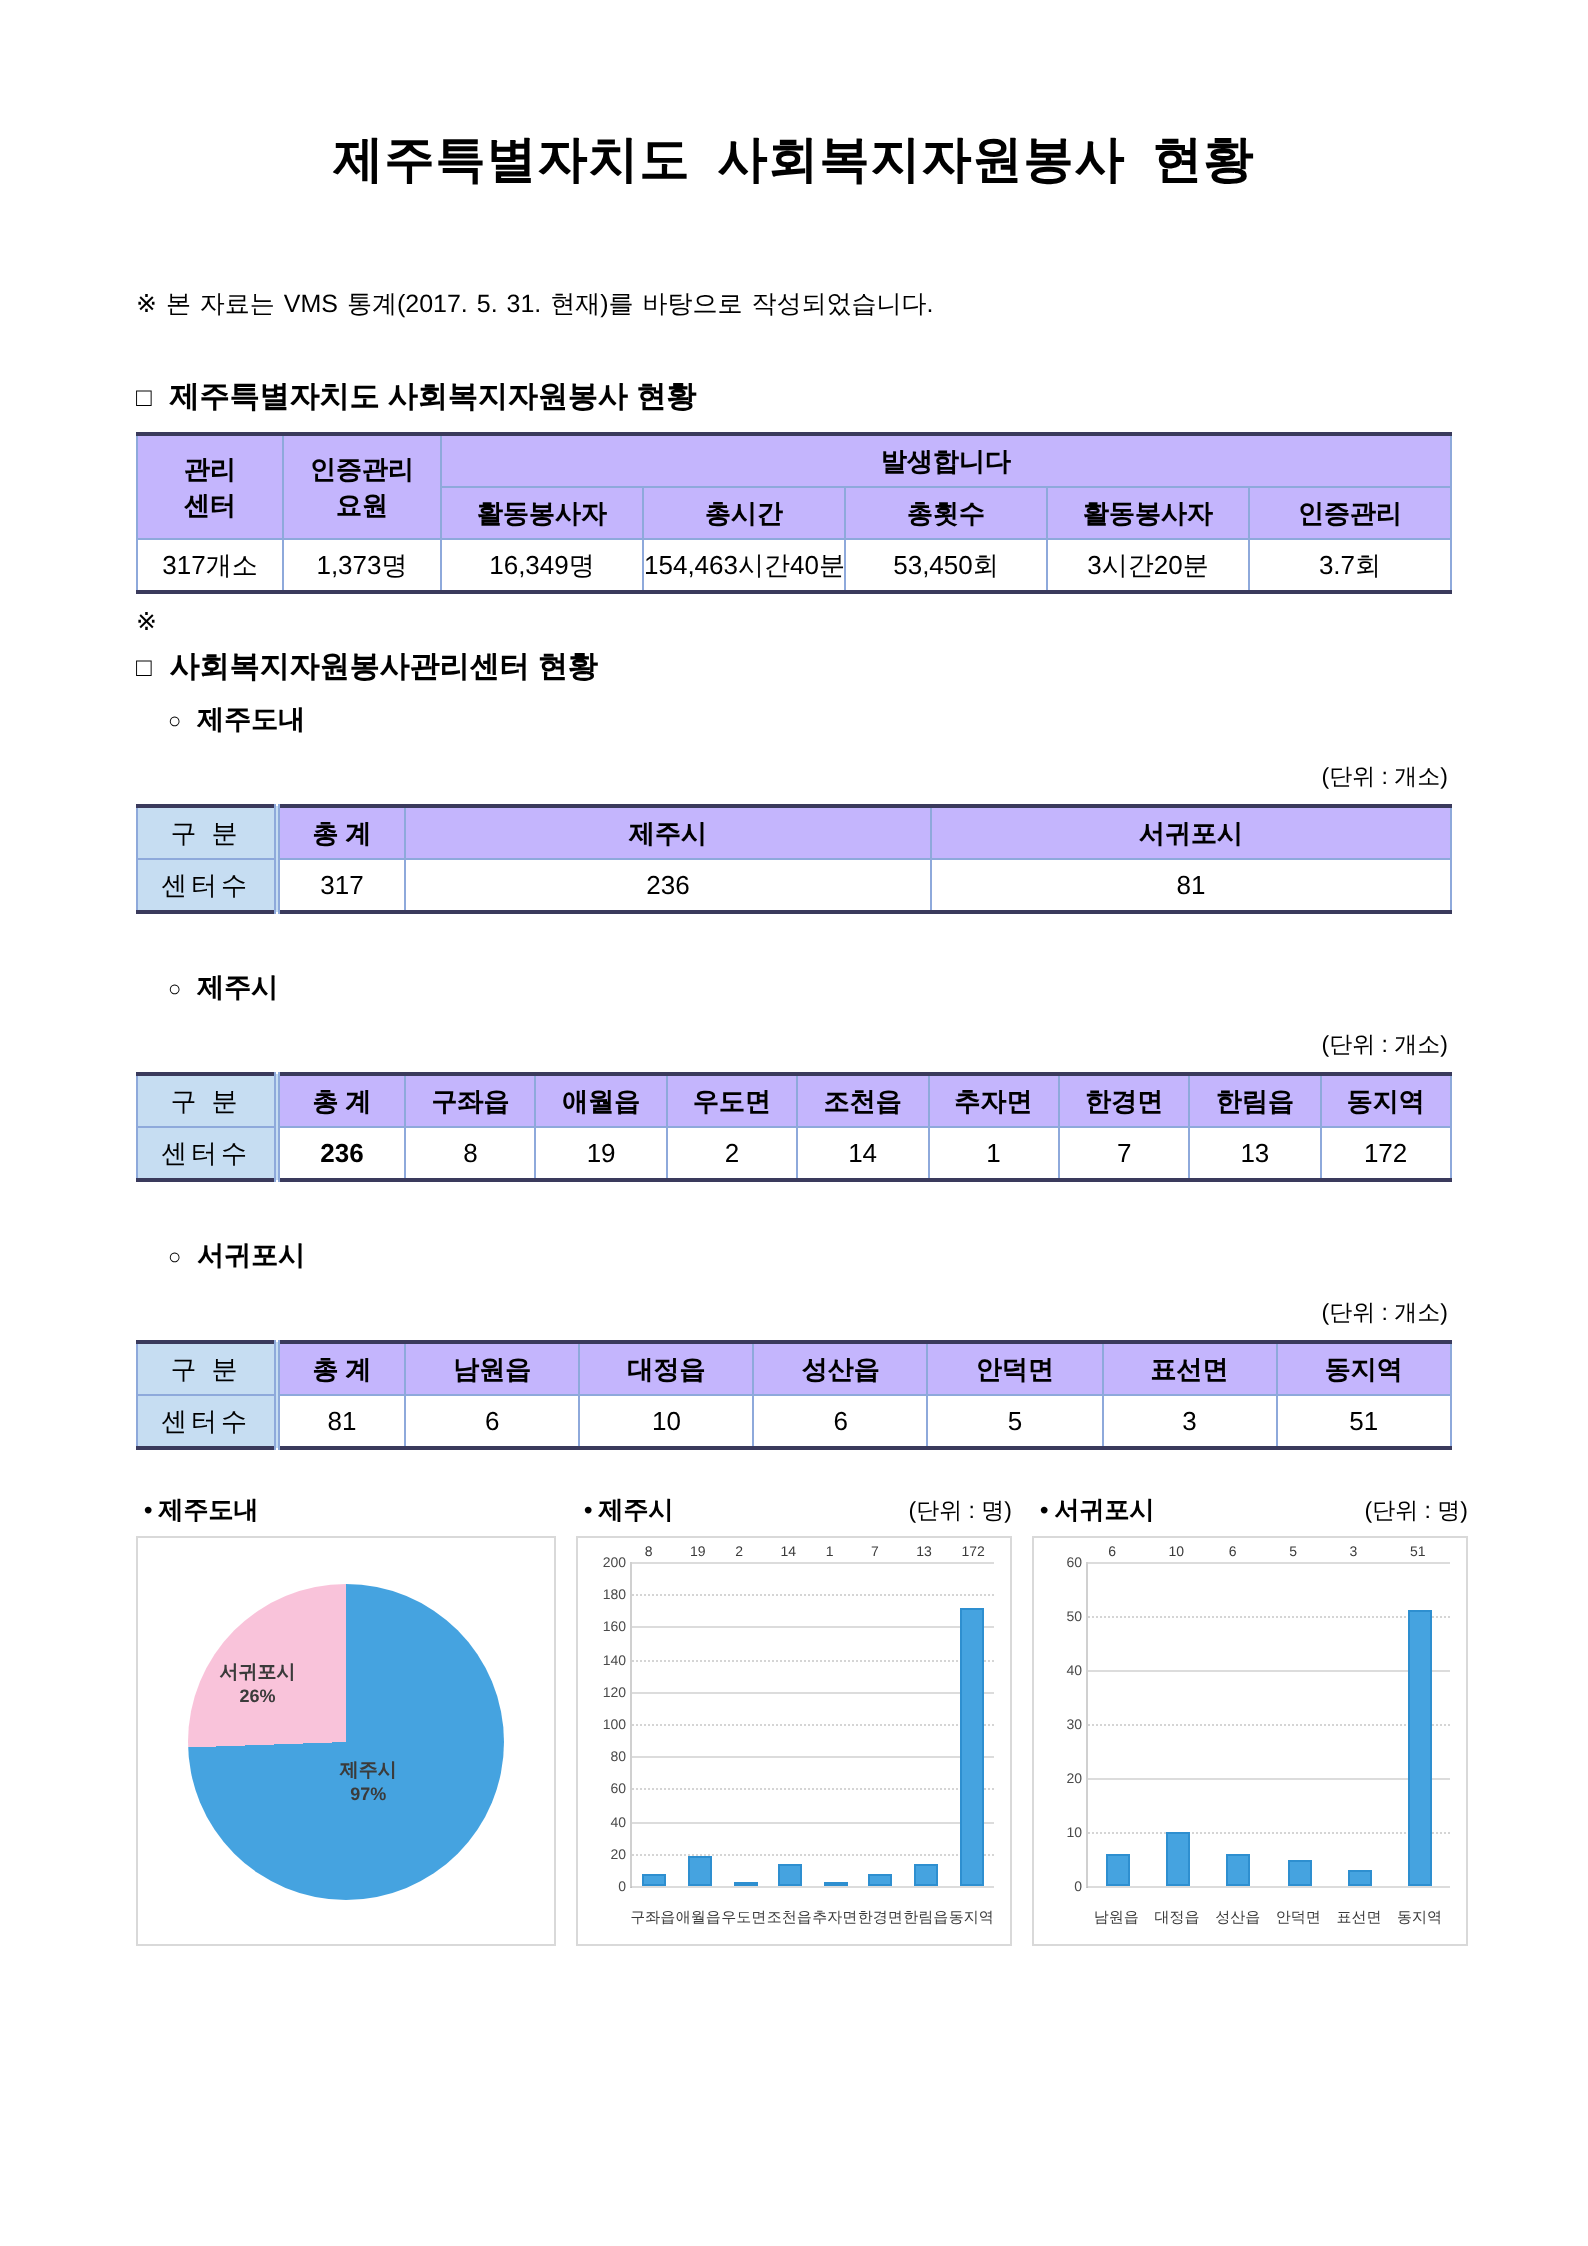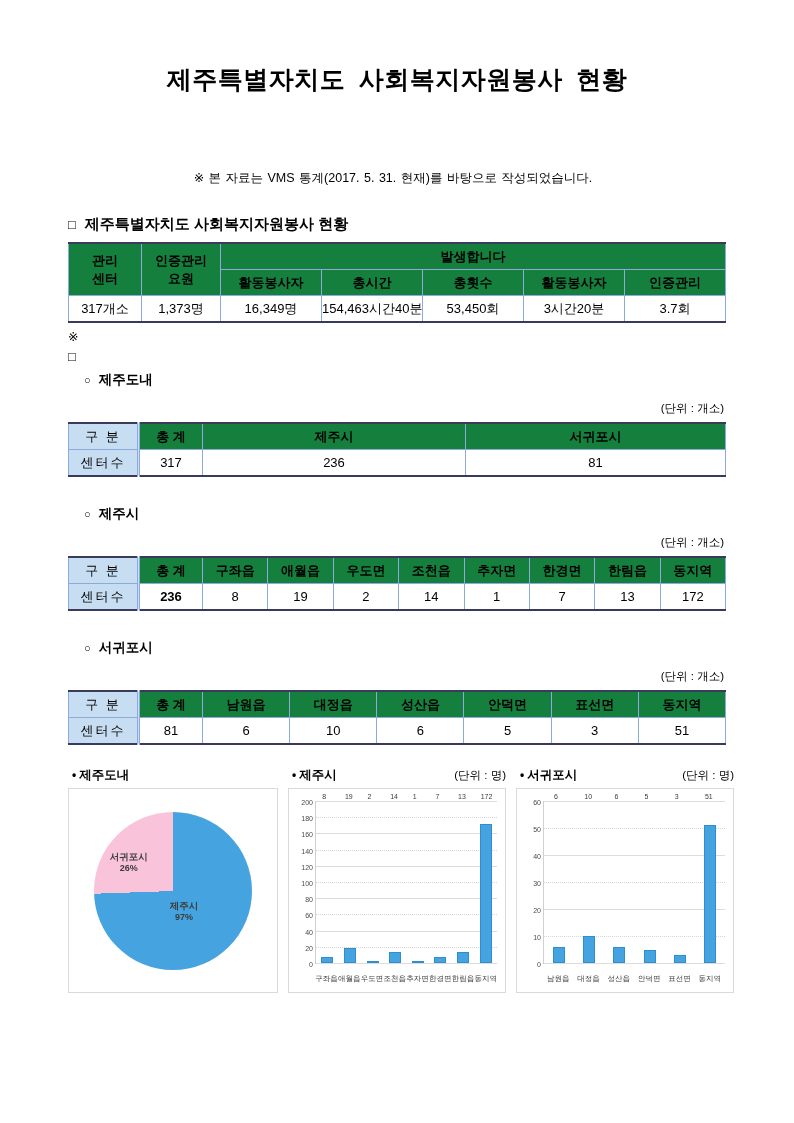--- a/index.html
+++ b/index.html
@@ -28,23 +28,23 @@
   .doc-title {
     text-align: center;
     font-size: 25px;
     font-weight: bold;
     letter-spacing: 0.5px;
     margin: 0;
     padding-top: 63px;
     word-spacing: 6px;
   }
   .source-note {
-    text-align: center;
+    text-align: left;
     font-size: 12.5px;
-    margin-top: 74px;
+    margin-top: 48px;
     padding-right: 8px;
     word-spacing: 1px;
   }
 
   
   .h-square {
     font-size: 15px;
     font-weight: bold;
     margin: 0;
     display: flex;
@@ -93,21 +93,21 @@
   table.dt th, table.dt td {
     border: 1px solid #8ea9db;
     text-align: center;
     padding: 0;
     height: 25px;
     font-weight: bold;
     color: #000;
     white-space: nowrap;
   }
   table.dt thead th {
-    background: #15803d;
+    background: #c4b5fd;
   }
   table.dt tbody td {
     background: #ffffff;
     font-weight: normal;
   }
   
   table.dt tr.top-rule > * { border-top: 2px solid #3a3a5c; }
   table.dt tr.bot-rule > * { border-bottom: 2px solid #3a3a5c; }
 
   
@@ -317,20 +317,21 @@
   <div class="sp-6"></div>
 
   <div class="note-line">
     <span>※</span>
   </div>
 
   <div class="sp-6"></div>
 
   <div class="h-square">
     <span class="marker">□</span>
+    <span>사회복지자원봉사관리센터  현황</span>
   </div>
 
   <div class="sp-8"></div>
 
   <div class="h-circle">
     <span class="marker">○</span>
     <span>제주도내</span>
   </div>
   <div class="sp-12"></div>
   <div class="unit-label">(단위 : 개소)</div>

